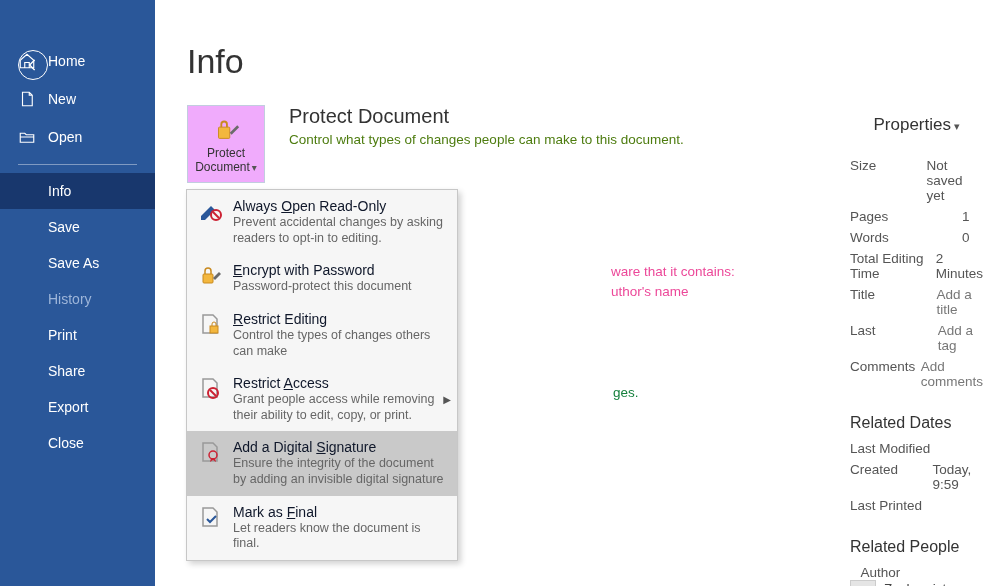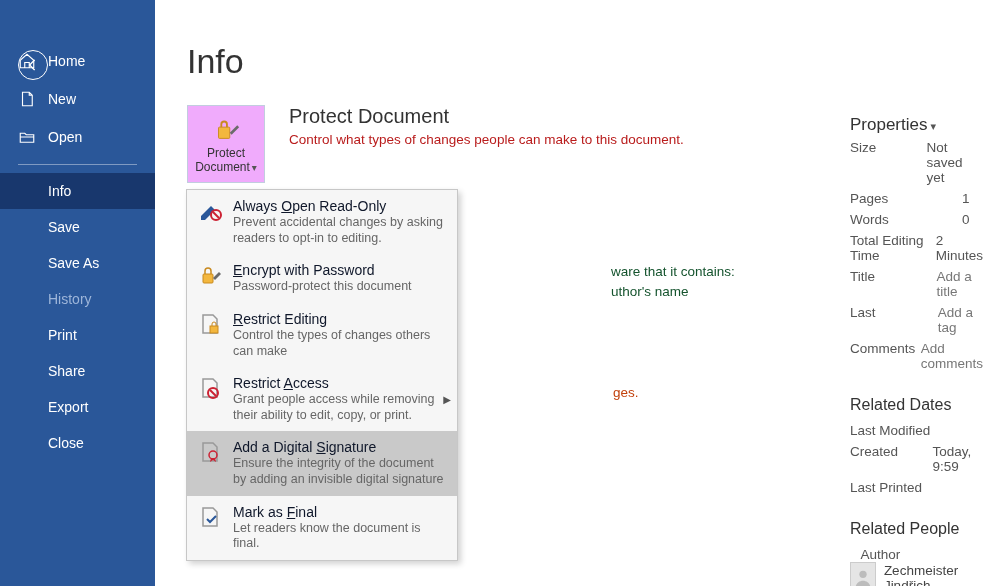--- a/index.html
+++ b/index.html
@@ -88,21 +88,21 @@
   .protect-btn .ico { width: 30px; height: 30px; margin-bottom: 2px;}
   .protect-btn .chev { font-size: 10px; color: #555; display: inline-block; margin-left: 2px;}
   .section-head {
     font-size: 20px;
     color: #333;
     font-weight: 400;
     margin-bottom: 4px;
   }
   .section-desc {
     font-size: 13.5px;
-    color: #b91c1c;
+    color: #4d7c0f;
   }
 
   .dropdown {
     position: absolute;
     left: 186px;
     top: 189px;
     width: 272px;
     background: #f6f6f6;
     border: 1px solid #c7c7c7;
     box-shadow: 3px 3px 6px rgba(0,0,0,0.18);
@@ -133,43 +133,44 @@
     transform: translateY(-50%);
     font-size: 10px;
     color: #555;
   }
 
   .behind-text {
     position: absolute;
     left: 456px;
     top: 262px;
     font-size: 13.5px;
-    color: #14532d;
+    color: #ec4899;
     line-height: 1.5;
   }
   .behind-text2 {
     position: absolute;
     left: 458px;
     top: 385px;
     font-size: 13.5px;
-    color: #c2410c;
+    color: #15803d;
   }
 
   .props {
     position: absolute;
     left: 695px;
     top: 115px;
     right: 8px;
     font-size: 13.5px;
     color: #444;
   }
   .props-head {
     font-size: 17px;
     color: #333;
-    margin-bottom: 2px;
+    margin-bottom: 20px;
+    text-align: center;
   }
   .props-head .chev { font-size: 11px; color: #555; margin-left: 3px; }
   .prow {
     display: flex;
     justify-content: flex-start;
     padding: 3px 0;
   }
   .prow .k { width: 112px; color: #555; }
   .prow .v { color: #555; }
   .prow .v.placeholder { color: #777; cursor: pointer; }

